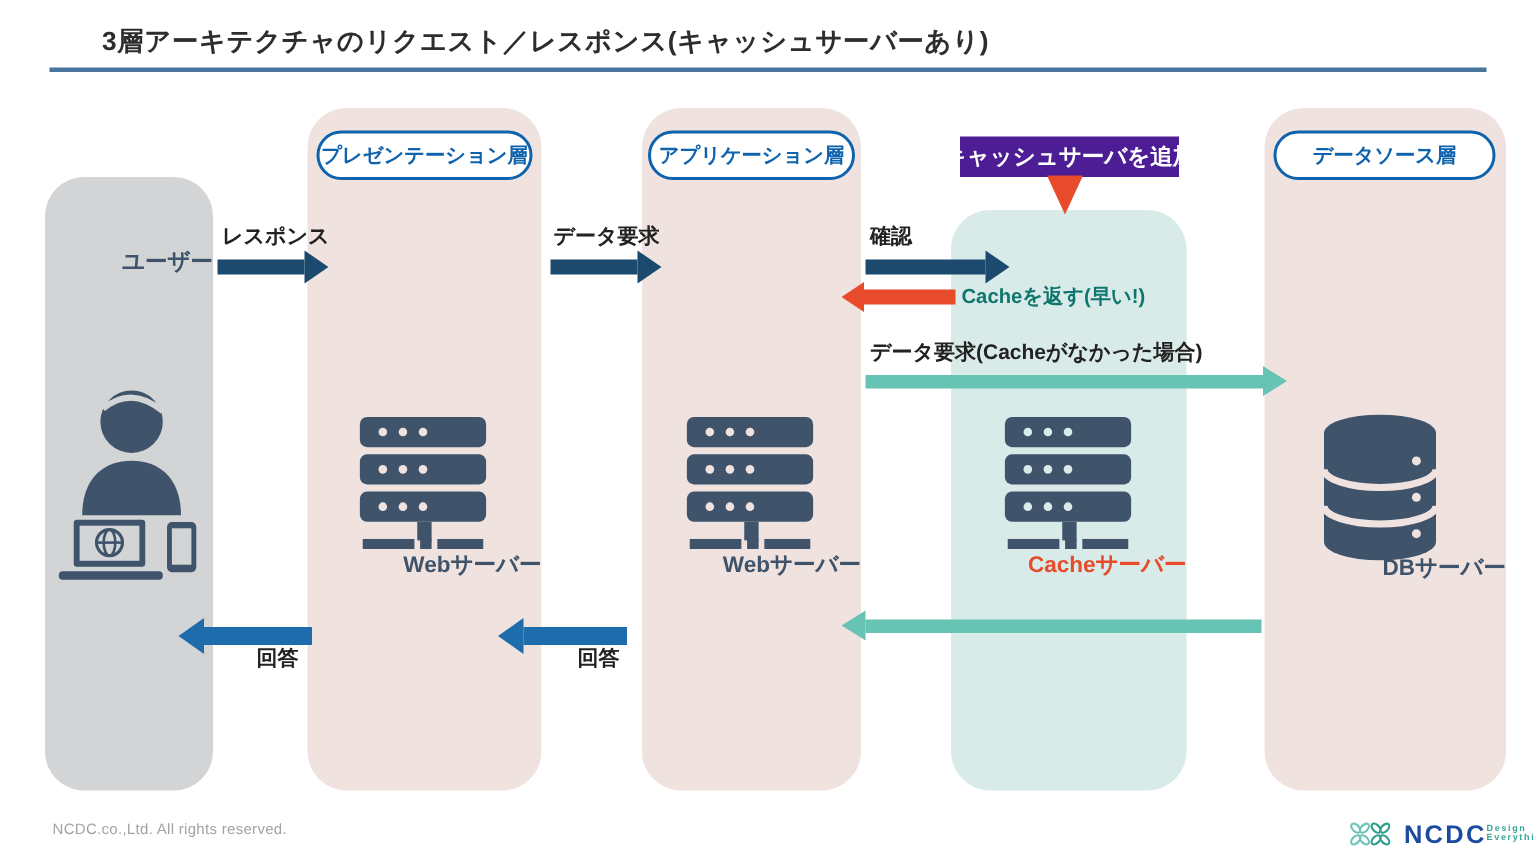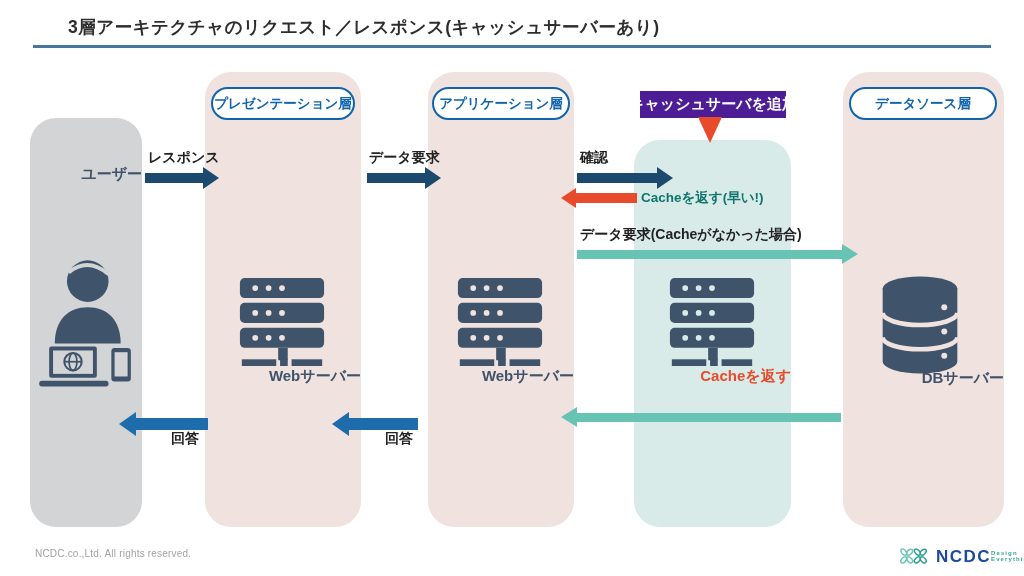--- a/index.html
+++ b/index.html
@@ -237,21 +237,21 @@
         <circle cx="50" cy="36.5" r="3"></circle>
       <circle cx="22" cy="62.5" r="3"></circle>
         <circle cx="36" cy="62.5" r="3"></circle>
         <circle cx="50" cy="62.5" r="3"></circle>
     </g>
     <rect x="46" y="73" width="10" height="13" fill="#3f536b"></rect>
     <rect x="8" y="85" width="36" height="7" fill="#3f536b"></rect>
     <rect x="48" y="85" width="8" height="7" fill="#3f536b"></rect>
     <rect x="60" y="85" width="32" height="7" fill="#3f536b"></rect>
   </svg>
-  <div class="abs nodelbl l-cachesrv">Cacheを返す</div>
+  <div class="abs nodelbl l-cachesrv">Cacheサーバー</div>
 
   <svg class="abs icon-db" width="84" height="98" viewBox="0 0 90 104">
     <ellipse cx="45" cy="13" rx="40" ry="13" fill="#3f536b"></ellipse>
     <path d="M5,13 v78 a40,13 0 0 0 80,0 v-78 Z" fill="#3f536b"></path>
     <path d="M5,39 a40,13 0 0 0 80,0" fill="none" stroke="#f0e3df" stroke-width="5"></path>
     <path d="M5,65 a40,13 0 0 0 80,0" fill="none" stroke="#f0e3df" stroke-width="5"></path>
     <circle cx="71" cy="33" r="3.2" fill="#f0e3df"></circle>
     <circle cx="71" cy="59" r="3.2" fill="#f0e3df"></circle>
     <circle cx="71" cy="85" r="3.2" fill="#f0e3df"></circle>
   </svg>

